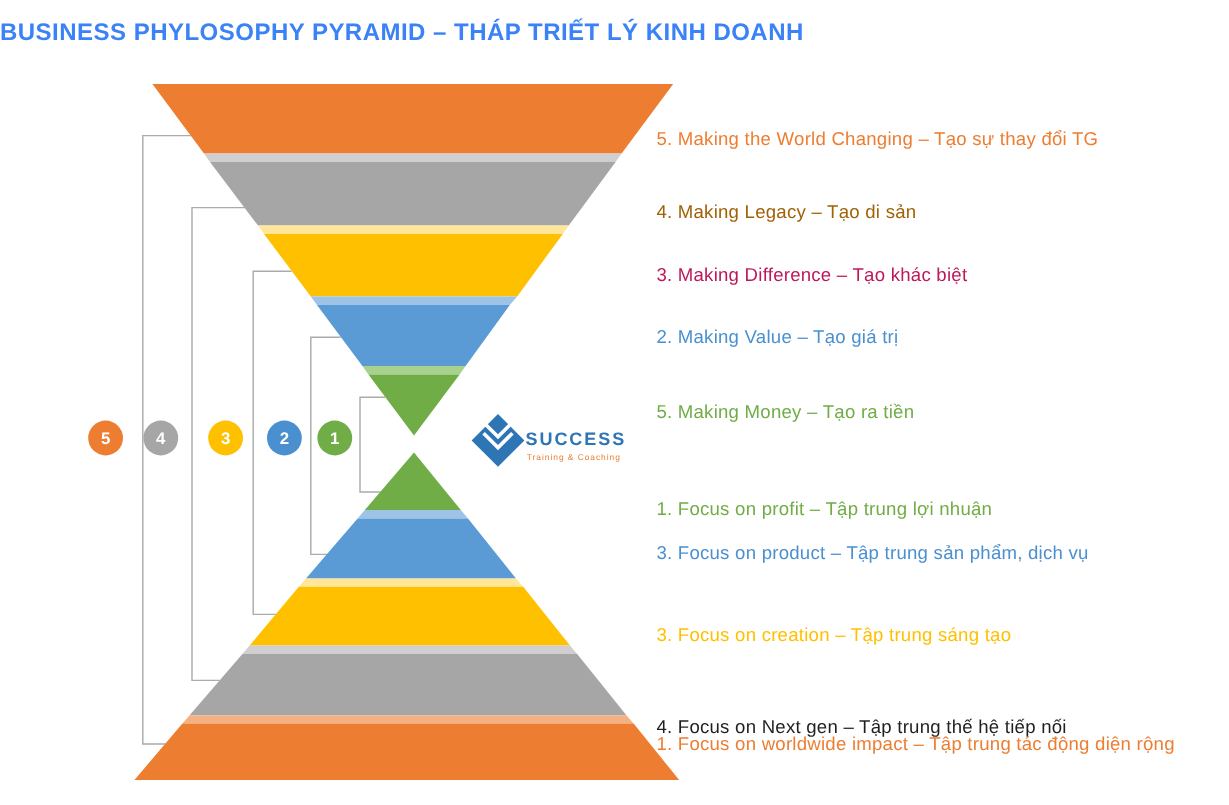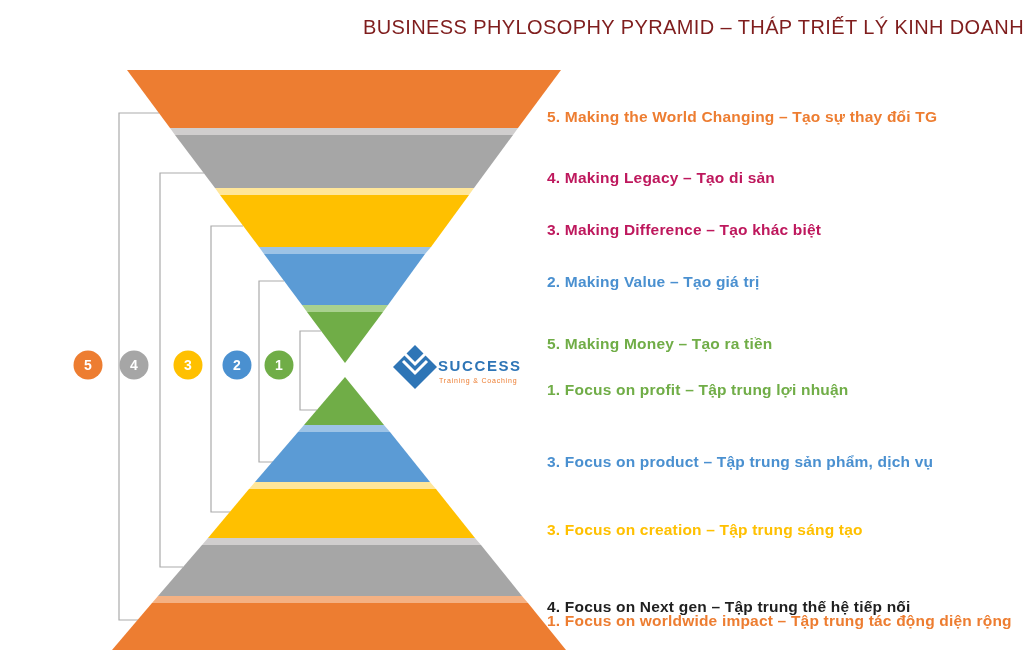--- a/index.html
+++ b/index.html
@@ -5,29 +5,29 @@
   html,body{margin:0;padding:0;background:#ffffff;}
   .stage{
     position:relative;
     width:1024px;height:671px;
     background:#ffffff;
     overflow:hidden;
     font-family:"Liberation Sans", sans-serif;
   }
   .title{
     position:absolute;top:16px;left:0;width:100%;
-    margin:0;text-align:right;
-    font-size:20px;font-weight:normal;letter-spacing:.4px;
-    color:#7f1d1d;
+    margin:0;text-align:left;
+    font-size:20px;font-weight:bold;letter-spacing:.4px;
+    color:#3b82f6;
   }
   .art{position:absolute;inset:0;width:1024px;height:671px;}
   .rlabel{
     position:absolute;left:547px;
     font-size:15.5px;line-height:21px;letter-spacing:.2px;
-    white-space:nowrap;font-weight:700;
+    white-space:nowrap;font-weight:400;
   }
   
   .f-orange{fill:#ED7D31}.f-orange-l{fill:#F4B183}
   .f-gray{fill:#A6A6A6}.f-gray-l{fill:#D0CECE}
   .f-yellow{fill:#FFC000}.f-yellow-l{fill:#FFE699}
   .f-blue{fill:#5B9BD5}.f-blue-l{fill:#9DC3E6}
   .f-green{fill:#70AD47}.f-green-l{fill:#A9D18E}
   .bracket{fill:none;stroke:#ABABAB;stroke-width:1.2}
   .badge-num{font-size:14px;font-weight:bold;fill:#ffffff;text-anchor:middle;
              font-family:"Liberation Sans",sans-serif;}
@@ -103,23 +103,23 @@
         <polygon points="415,345 437,367 415,389 393,367" fill="#2E75B6"></polygon>
         <path d="M 403 361 L 415 373 L 427 361" stroke="#ffffff" stroke-width="3" fill="none"></path>
         <path d="M 403 352 L 415 364 L 427 352" stroke="#ffffff" stroke-width="3" fill="none"></path>
       </g>
       <text class="logo-name" x="438" y="371">SUCCESS</text>
       <text class="logo-tag" x="439" y="383">Training &amp; Coaching</text>
     </g>
   </svg>
 
   <div class="rlabel" style="top: 106px; color: rgb(237, 125, 49);">5. Making the World Changing  –  Tạo sự thay đổi TG</div>
-  <div class="rlabel" style="top: 167px; color: #be185d;">4. Making Legacy  –  Tạo di sản</div>
+  <div class="rlabel" style="top: 167px; color: #a16207;">4. Making Legacy  –  Tạo di sản</div>
   <div class="rlabel" style="top: 219px; color: #be185d;">3. Making Difference  –  Tạo khác biệt</div>
   <div class="rlabel" style="top: 271px; color: rgb(74, 144, 208);">2. Making Value  –  Tạo giá trị</div>
   <div class="rlabel" style="top: 333px; color: rgb(112, 173, 71);">5. Making Money  –  Tạo ra tiền</div>
-  <div class="rlabel" style="top: 379px; color: rgb(112, 173, 71);">1. Focus on profit  –  Tập trung lợi nhuận</div>
+  <div class="rlabel" style="top: 414px; color: rgb(112, 173, 71);">1. Focus on profit  –  Tập trung lợi nhuận</div>
   <div class="rlabel" style="top: 451px; color: rgb(74, 144, 208);">3. Focus on product –  Tập trung sản phẩm, dịch vụ</div>
   <div class="rlabel" style="top: 503px; color: rgb(255, 192, 0); margin-top: 16px;">3. Focus on creation – Tập trung sáng tạo</div>
   <div class="rlabel" style="top: 556px; color: rgb(31, 31, 31); margin-top: 40px;">4. Focus on Next gen –  Tập trung thế hệ tiếp nối</div>
   <div class="rlabel" style="top: 610px; color: rgb(237, 125, 49);">1. Focus on worldwide impact – Tập trung tác động diện rộng</div>
 
 </div>
 
 </body></html>

